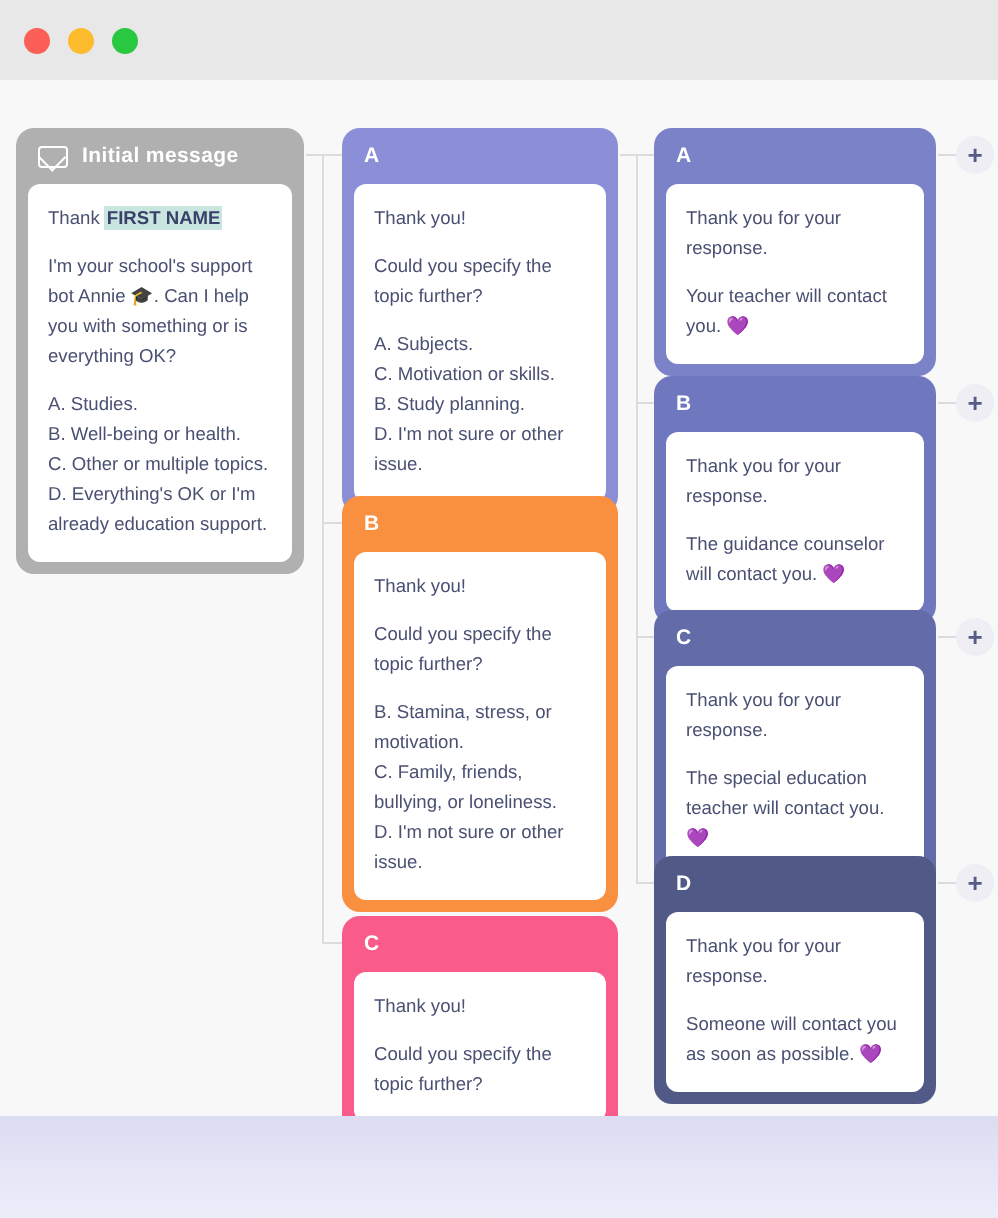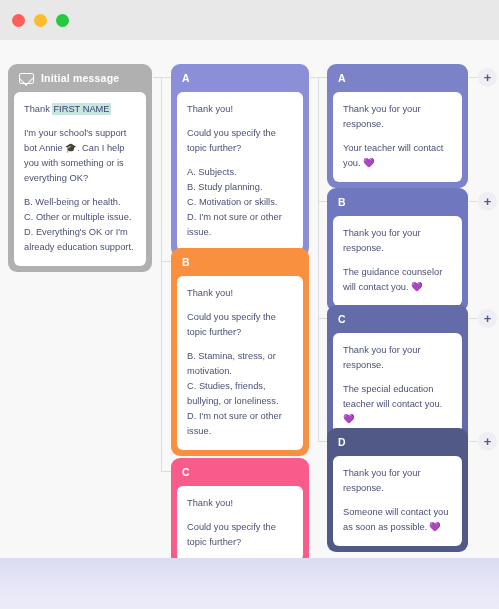--- a/index.html
+++ b/index.html
@@ -89,21 +89,21 @@
     line-height: 1.62;
     color: #4a5072;
   }
   .para { margin-bottom: 9px; }
   .para:last-child { margin-bottom: 0; }
   .opts { }
   .opt { white-space: normal; }
 
   .hl {
     background: #c8e6df;
-    font-weight: normal;
+    font-weight: bold;
     color: #39406a;
     padding: 1px 1px;
   }
 
   
   .env {
     width: 15px; height: 11px;
     border: 1.4px solid #ffffff;
     border-radius: 2px;
     position: relative;
@@ -173,51 +173,52 @@
     <div id="cards-layer">
         <div class="card" style="left: 8px; top: 24px; width: 144px; background: rgb(176, 176, 176);">
           <div class="card-head">
             <div class="env"></div>
             <span>Initial message</span>
           </div>
           <div class="card-body">
             <div class="para"><span>Thank </span><span class="hl">FIRST NAME</span></div>
             <div class="para">I'm your school's support bot Annie 🎓. Can I help you with something or is everything OK?</div>
             <div class="opts para">
+              <div class="opt">A. Studies.</div>
               <div class="opt">B. Well-being or health.</div>
-              <div class="opt">C. Other or multiple issue.</div>
+              <div class="opt">C. Other or multiple topics.</div>
               <div class="opt">D. Everything's OK or I'm already education support.</div>
             </div>
           </div>
         </div>
         <div class="card" style="left: 171px; top: 24px; width: 138px; background: rgb(138, 143, 216);">
           <div class="card-head">
             <span>A</span>
           </div>
           <div class="card-body">
             <div class="para">Thank you!</div>
             <div class="para">Could you specify the topic further?</div>
             <div class="opts para">
               <div class="opt">A. Subjects.</div>
+              <div class="opt">C. Motivation or skills.</div>
               <div class="opt">B. Study planning.</div>
-              <div class="opt">C. Motivation or skills.</div>
               <div class="opt">D. I'm not sure or other issue.</div>
             </div>
           </div>
         </div>
         <div class="card" style="left: 171px; top: 208px; width: 138px; background: rgb(248, 144, 64);">
           <div class="card-head">
             <span>B</span>
           </div>
           <div class="card-body">
             <div class="para">Thank you!</div>
             <div class="para">Could you specify the topic further?</div>
             <div class="opts para">
               <div class="opt">B. Stamina, stress, or motivation.</div>
-              <div class="opt">C. Studies, friends, bullying, or loneliness.</div>
+              <div class="opt">C. Family, friends, bullying, or loneliness.</div>
               <div class="opt">D. I'm not sure or other issue.</div>
             </div>
           </div>
         </div>
         <div class="card" style="left: 171px; top: 418px; width: 138px; background: rgb(249, 91, 138);">
           <div class="card-head">
             <span>C</span>
           </div>
           <div class="card-body">
             <div class="para">Thank you!</div>

